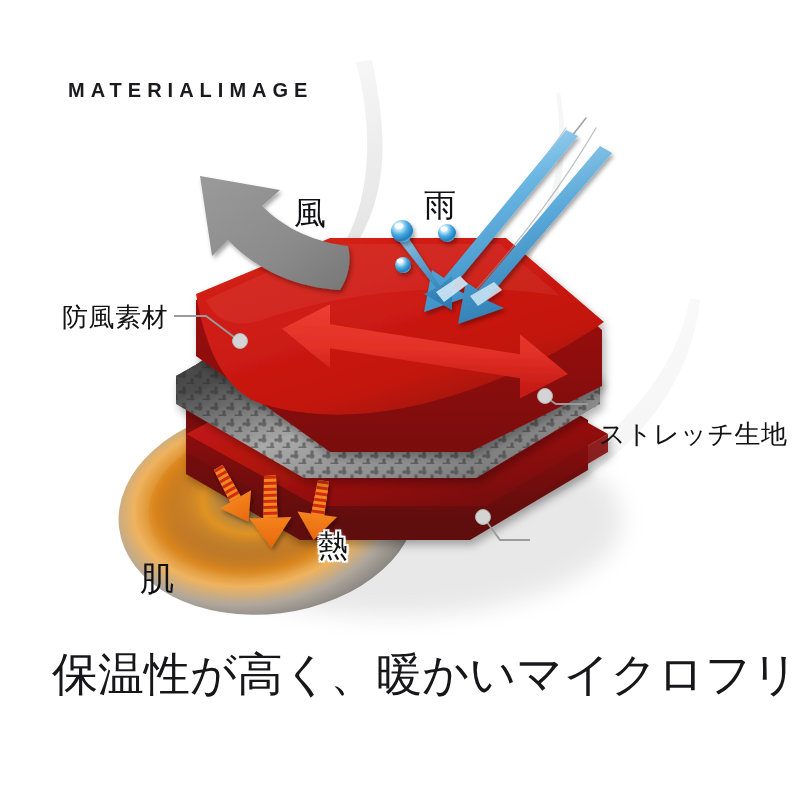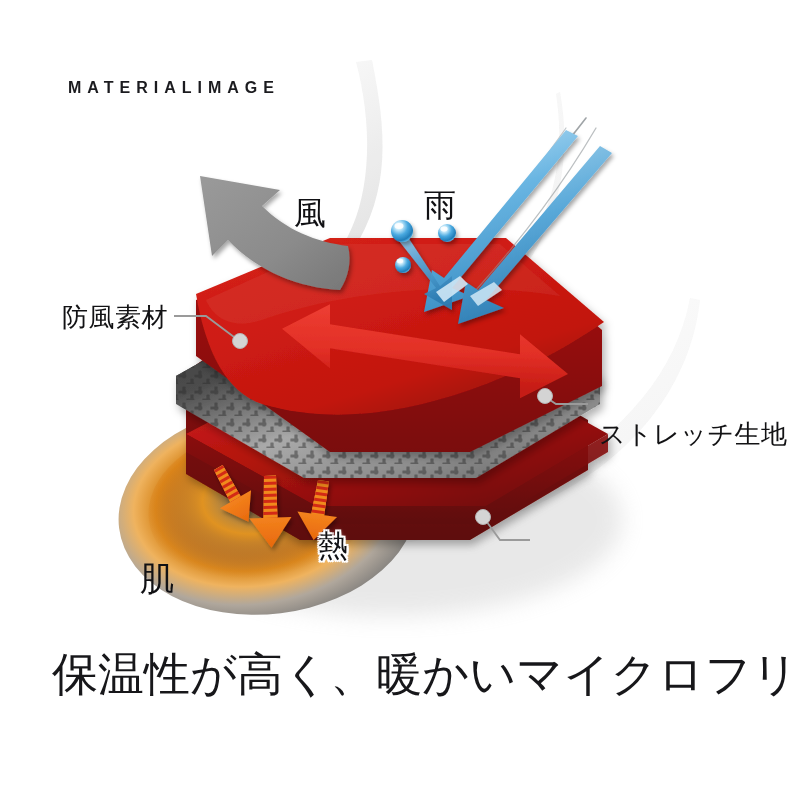--- a/index.html
+++ b/index.html
@@ -23,21 +23,21 @@
     inset: 0;
     width: 800px;
     height: 800px;
   }
 
   
   .heading {
     position: absolute;
     left: 68px;
     top: 79px;
-    font-size: 16px;
+    font-size: 20px;
     font-weight: 700;
     letter-spacing: 6.0px;
     color: #1b1b1f;
     white-space: nowrap;
     font-family: "Liberation Sans", "DejaVu Sans", sans-serif;
   }
 
   
   .callout {
     position: absolute;

